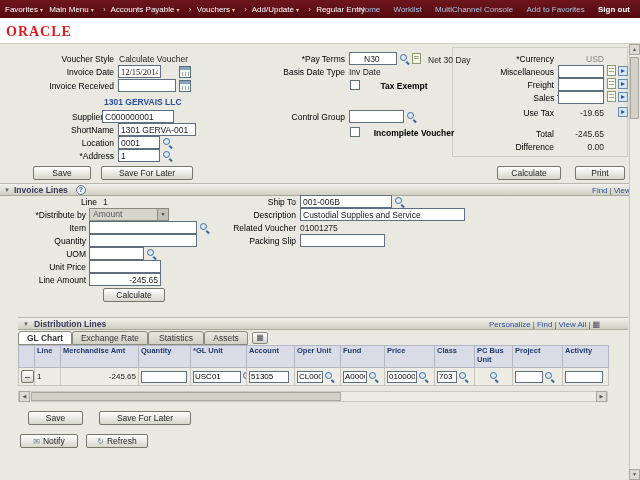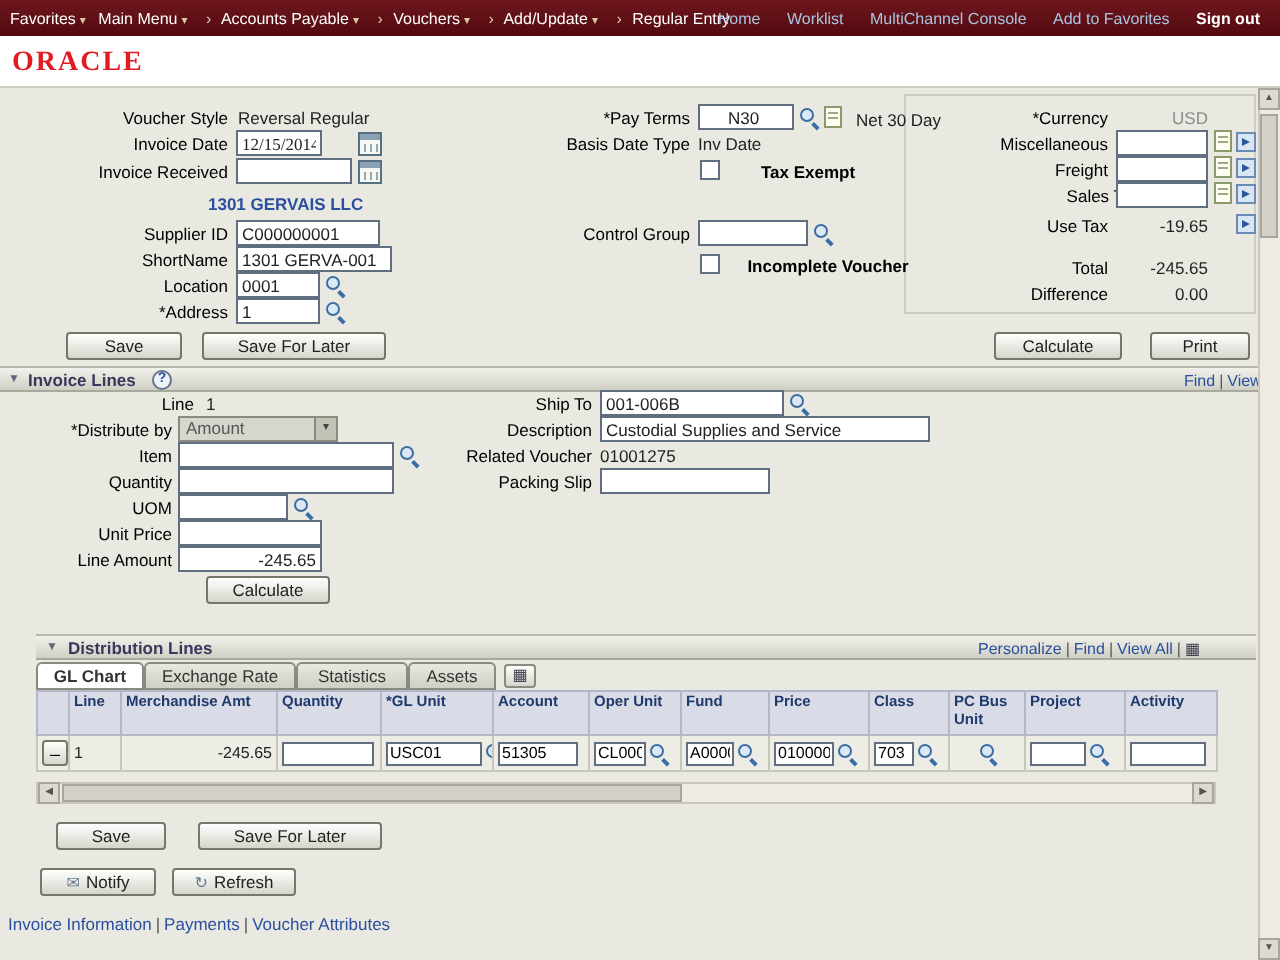--- a/index.html
+++ b/index.html
@@ -111,34 +111,34 @@
     </div>
   </div>
 
   <div class="brandband">
     <span class="logo">ORACLE</span>
   </div>
 
   <div class="groupbox" style="left:452px;top:47px;width:176px;height:110px;"></div>
 
   <span class="lbl" style="left:28px;top:54px;width:86px;">Voucher Style</span>
-  <span class="val" style="left:119px;top:54px;">Reversal Regular</span>
+  <span class="val" style="left:119px;top:54px;">Calculate Voucher</span>
 
   <span class="lbl" style="left:28px;top:67px;width:86px;">Invoice Date</span>
   <input class="inp" style="left: 118px; top: 65px; width: 43px; font-family: Liberation Serif, serif;" value="12/15/2014">
   <span class="cal" style="left:179px;top:66px;"></span>
 
   <span class="lbl" style="left:28px;top:81px;width:86px;">Invoice Received</span>
   <input class="inp" style="left: 118px; top: 79px; width: 58px;" value="">
   <span class="cal" style="left:179px;top:80px;"></span>
 
   <span class="link" style="left:104px;top:97px;">1301 GERVAIS LLC</span>
 
   <span class="lbl" style="left:28px;top:112px;width:86px;">Supplier ID</span>
-  <input class="inp" style="left: 118px; top: 110px; width: 72px;" value="C000000001">
+  <input class="inp" style="left: 102px; top: 110px; width: 72px;" value="C000000001">
 
   <span class="lbl" style="left:28px;top:125px;width:86px;">ShortName</span>
   <input class="inp" style="left: 118px; top: 123px; width: 78px;" value="1301 GERVA-001">
 
   <span class="lbl" style="left:28px;top:138px;width:86px;">Location</span>
   <input class="inp" style="left: 118px; top: 136px; width: 42px;" value="0001">
   <span class="mag" style="left:162px;top:137px;"></span>
 
   <span class="lbl" style="left:28px;top:151px;width:86px;">*Address</span>
   <input class="inp" style="left: 118px; top: 149px; width: 42px;" value="1">
@@ -312,23 +312,20 @@
     <div class="sthumb" style="left:12px;top:0;width:310px;height:9px;"></div>
     <span class="sbtn" style="right:0;top:-1px;">▶</span>
   </div>
 
   <button class="btn" style="left:28px;top:411px;width:55px;">Save</button>
   <button class="btn" style="left:99px;top:411px;width:92px;">Save For Later</button>
 
   <button class="btn" style="left:20px;top:434px;width:58px;"><span class="btnico">✉</span><span>Notify</span></button>
   <button class="btn" style="left:86px;top:434px;width:62px;"><span class="btnico">↻</span><span>Refresh</span></button>
 
-  <div class="flinks">
-    <a>Invoice Information</a><span class="pipe">|</span><a>Payments</a><span class="pipe">|</span><a>Voucher Attributes</a>
-  </div>
 
   <div class="vscroll">
     <span class="sbtn" style="left:-1px;top:0;">▲</span>
     <div class="sthumb" style="left:0;top:13px;width:9px;height:62px;"></div>
     <span class="sbtn" style="left:-1px;bottom:0;">▼</span>
   </div>
 
 </div>
 
 </body></html>

